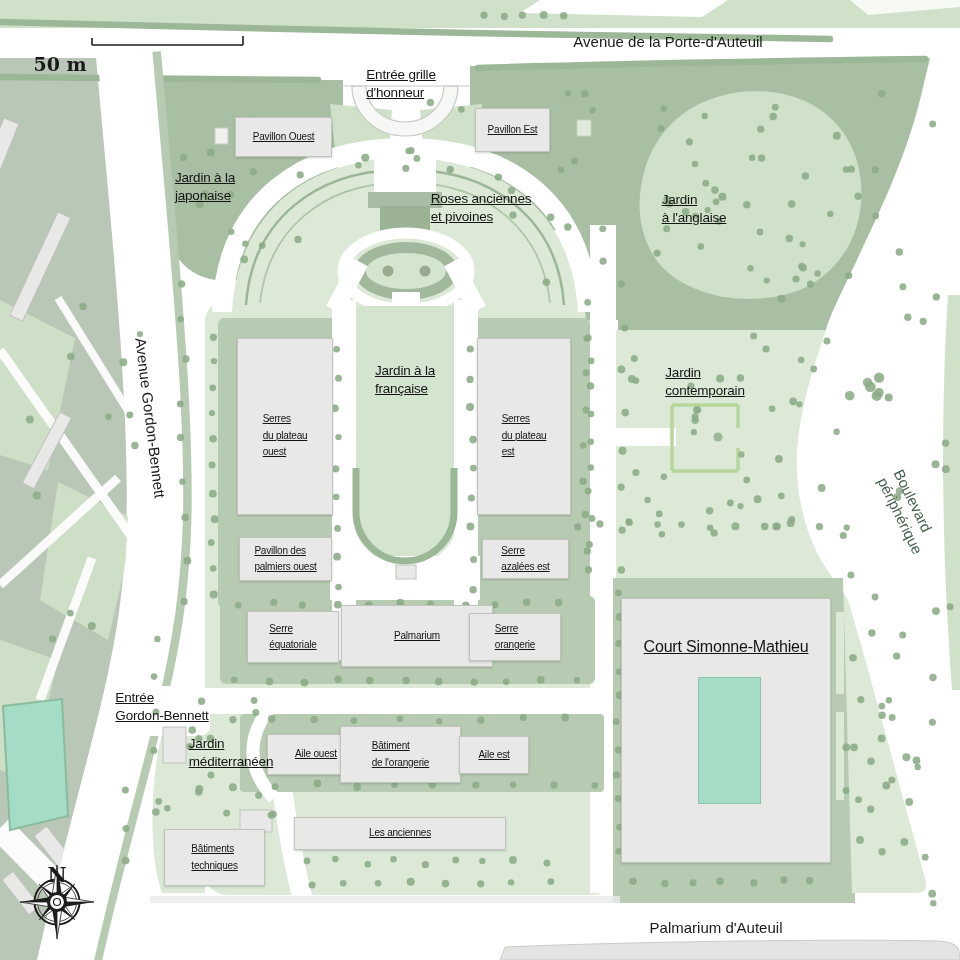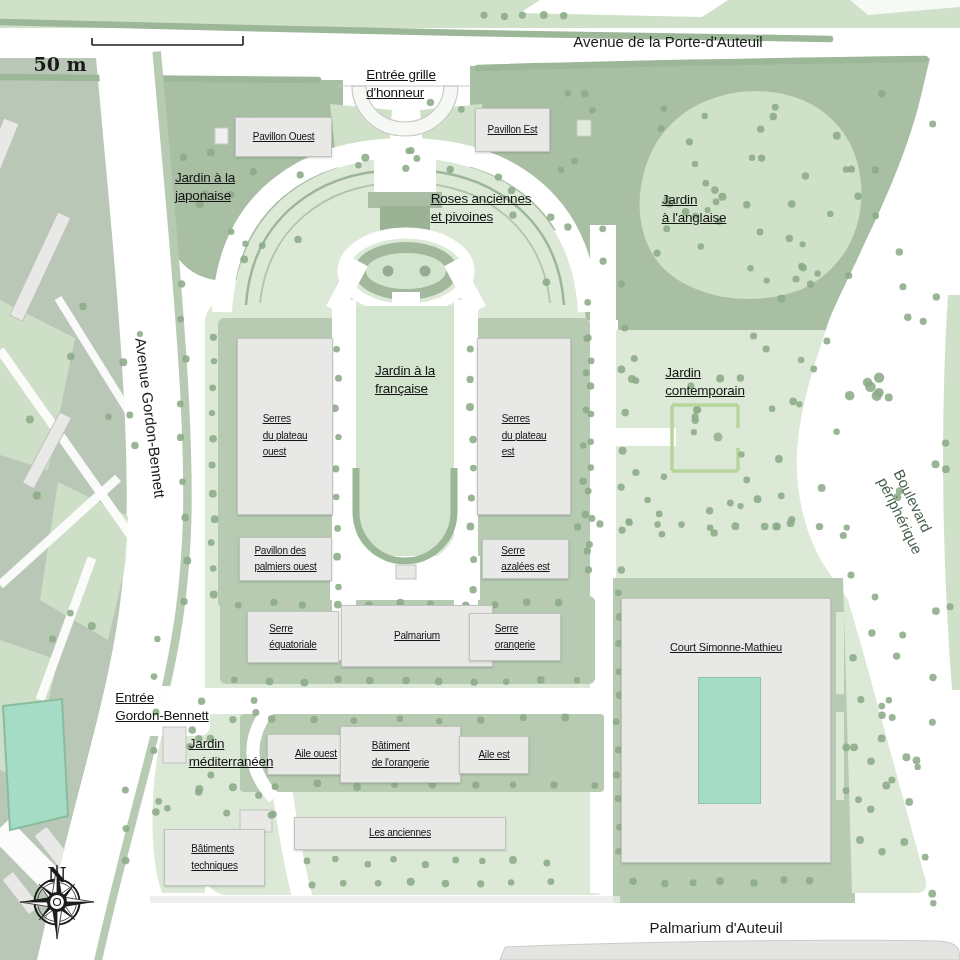--- a/index.html
+++ b/index.html
@@ -629,21 +629,21 @@
         <span class="lbl">Aile est</span>
       </div>
   <div class="bldg" style="left:294px;top:817px;width:212px;height:33px">
         <span class="lbl">Les anciennes</span>
       </div>
   <div class="bldg" style="left:164px;top:829px;width:101px;height:57px">
         <span class="lbl">Bâtiments
 techniques</span>
       </div>
   <div class="bldg court" style="left:621px;top:598px;width:210px;height:265px">
-    <span class="lbl" style="font-size:11px">Court Simonne-Mathieu</span>
+    <span class="lbl" style="font-size:16px">Court Simonne-Mathieu</span>
     <div class="court-inner" style="left:76px;top:78px;width:61px;height:125px"></div>
   </div>
 </div>
 
 <div>
   <div class="maplabel street" style="left:668px;top:42px">Avenue de la Porte-d'Auteuil</div>
   <div class="maplabel street rot" style="left:150px;top:418px;transform:translate(-50%,-50%) rotate(83deg)">Avenue Gordon-Bennett</div>
   <div class="maplabel street rot periph" style="left:908px;top:512px;transform:translate(-50%,-50%) rotate(64deg)">Boulevard périphérique</div>
   <div class="maplabel street" style="left:716px;top:928px">Palmarium d'Auteuil</div>
 

